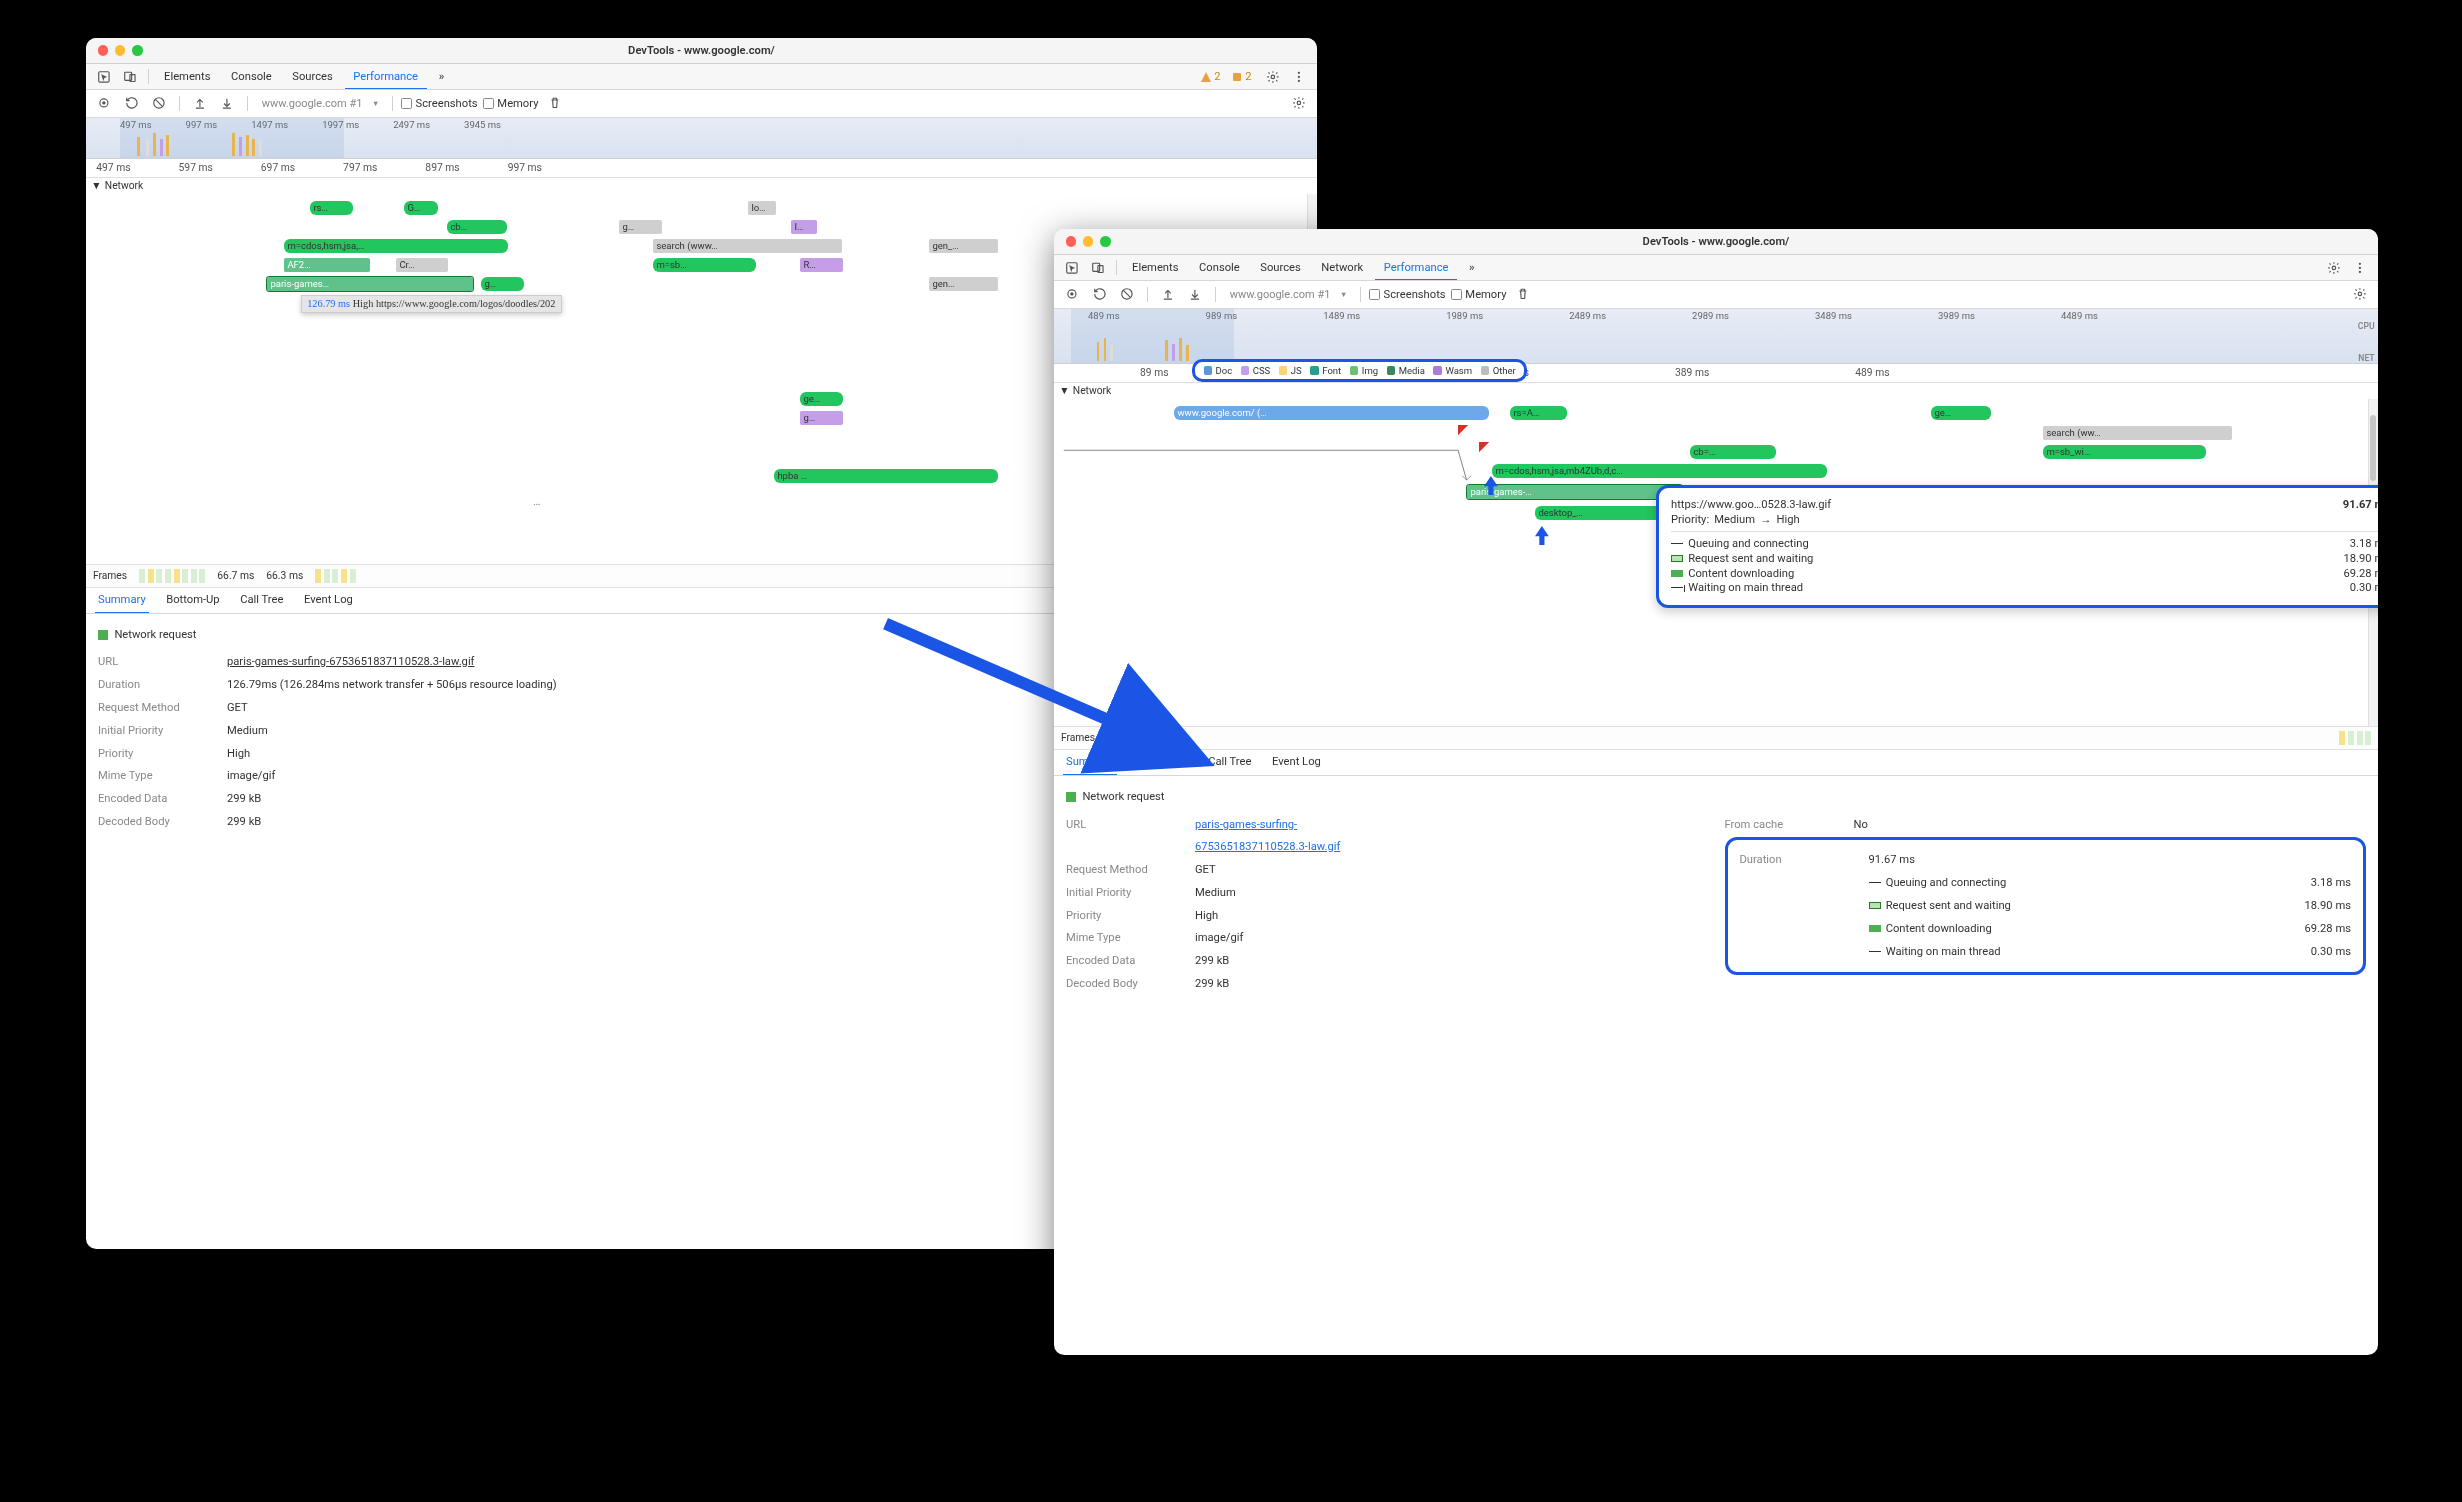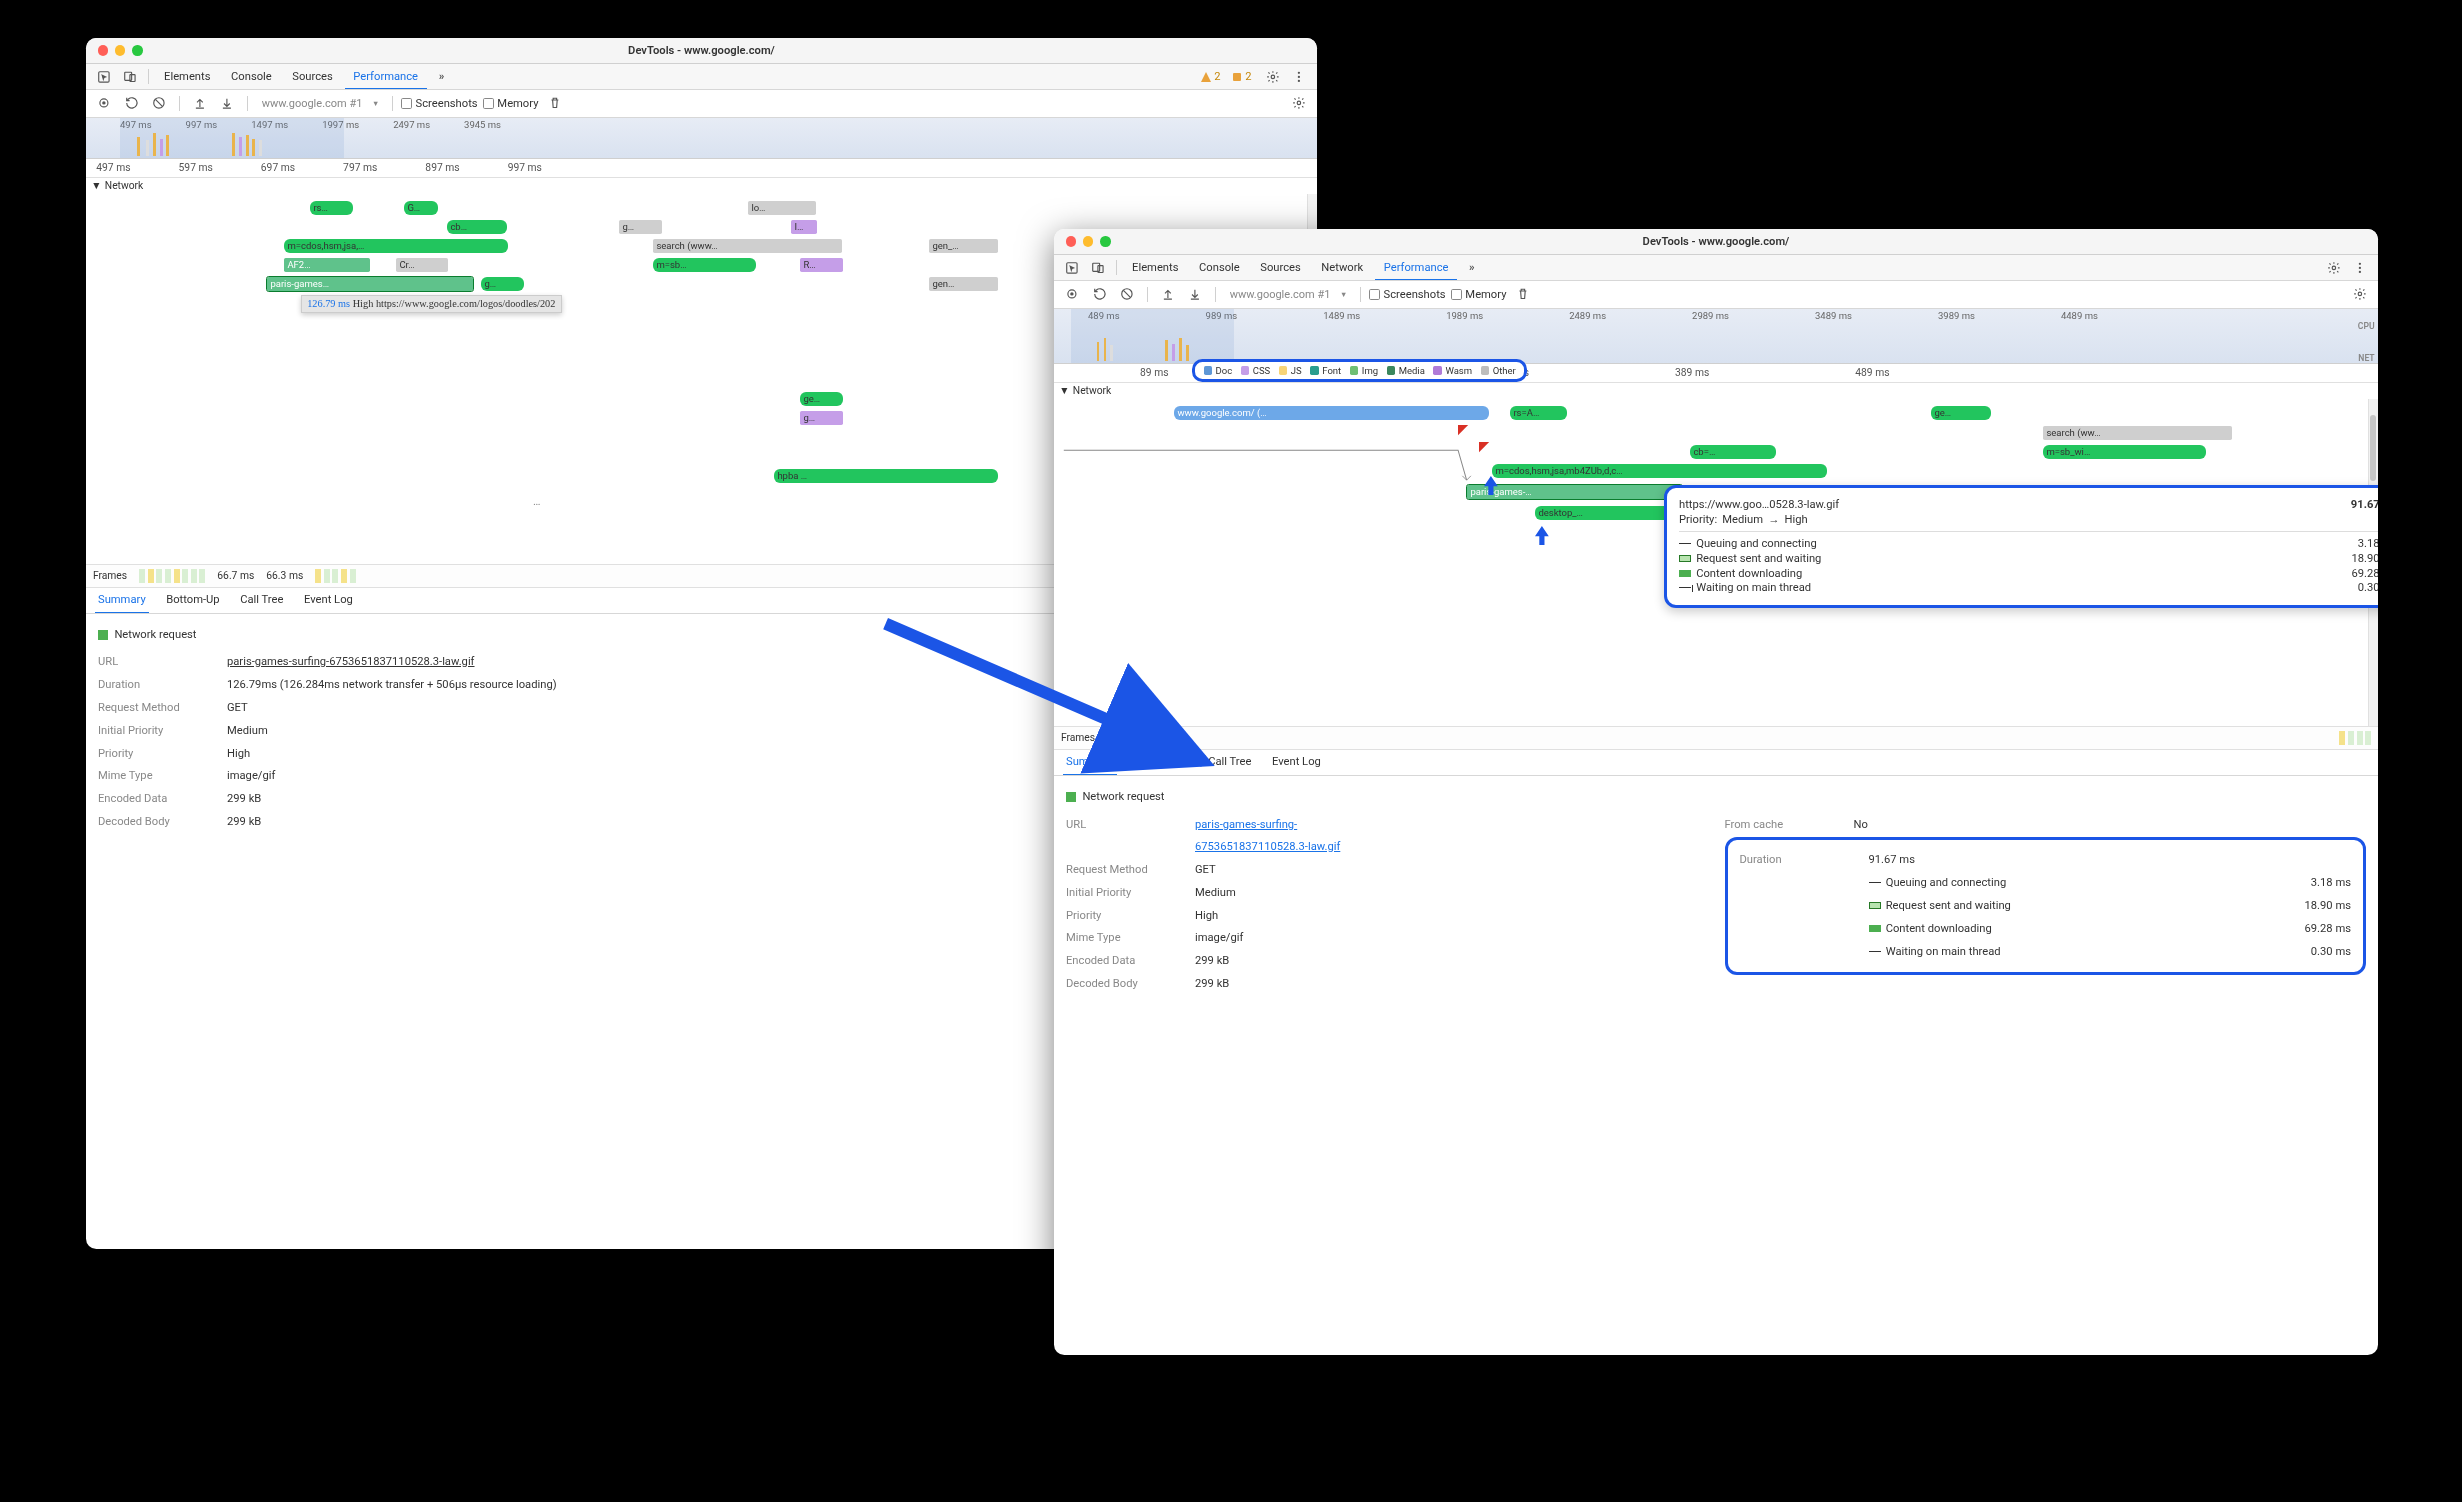--- a/index.html
+++ b/index.html
@@ -323,21 +323,21 @@
 
   
   <div class="track-header">
     <span>▼</span>
     <span>Network</span>
   </div>
 
   <div class="net-area" style="height:370px;">
     <div class="flame js" style="left:224px; top:6.9px;  width:43px;">rs…</div>
     <div class="flame js" style="left:318px; top:6.9px;  width:34px;">G…</div>
-    <div class="flame other" style="left:662px; top:6.9px; width:68px;">lo…</div>
+    <div class="flame other" style="left:662px; top:6.9px; width:28px;">lo…</div>
     <div class="flame js" style="left:361px; top:26px; width:60px;">cb…</div>
     <div class="flame other" style="left:533px; top:26px; width:43px;">g…</div>
     <div class="flame css" style="left:705px; top:26px; width:26px;">I…</div>
     <div class="flame js" style="left:198px; top:45px; width:224px;">m=cdos,hsm,jsa,…</div>
     <div class="flame other" style="left:567px; top:45px; width:189px;">search (www…</div>
     <div class="flame other" style="left:843px; top:45px; width:69px;">gen_…</div>
     <div class="flame img" style="left:198px; top:64px; width:86px;">AF2…</div>
     <div class="flame other" style="left:310px; top:64px; width:52px;">Cr…</div>
     <div class="flame js" style="left:567px; top:64px; width:103px;">m=sb…</div>
     <div class="flame css" style="left:714px; top:64px; width:43px;">R…</div>
@@ -639,21 +639,21 @@
         <path d="M0 0 L12 0 L0 12 Z" fill="#d93025"></path>
       </svg>
 
     <svg class="annot" style="left:430px; top:77px;" width="13.8" height="19" viewBox="0 0 16 22">
         <path d="M8 0 L16 12 L11 12 L11 22 L5 22 L5 12 L0 12 Z" fill="#1b55e6"></path>
       </svg>
     <svg class="annot" style="left:481px; top:127px;" width="13.8" height="19" viewBox="0 0 16 22">
         <path d="M8 0 L16 12 L11 12 L11 22 L5 22 L5 12 L0 12 Z" fill="#1b55e6"></path>
       </svg>
 
-    <div class="hover-card" style="left:602px; top:86px; width:749px;margin-left:8px;">
+    <div class="hover-card" style="left:602px; top:86px; width:749px;">
       <div class="hc-row">
         <span>https://www.goo…0528.3-law.gif</span>
         <b>91.67 ms</b>
       </div>
       <div class="hc-row" style="justify-content:flex-start; gap:5.2px;">
         <span>Priority:</span>
         <span>Medium</span>
         <span>→</span>
         <span>High</span>
       </div>

